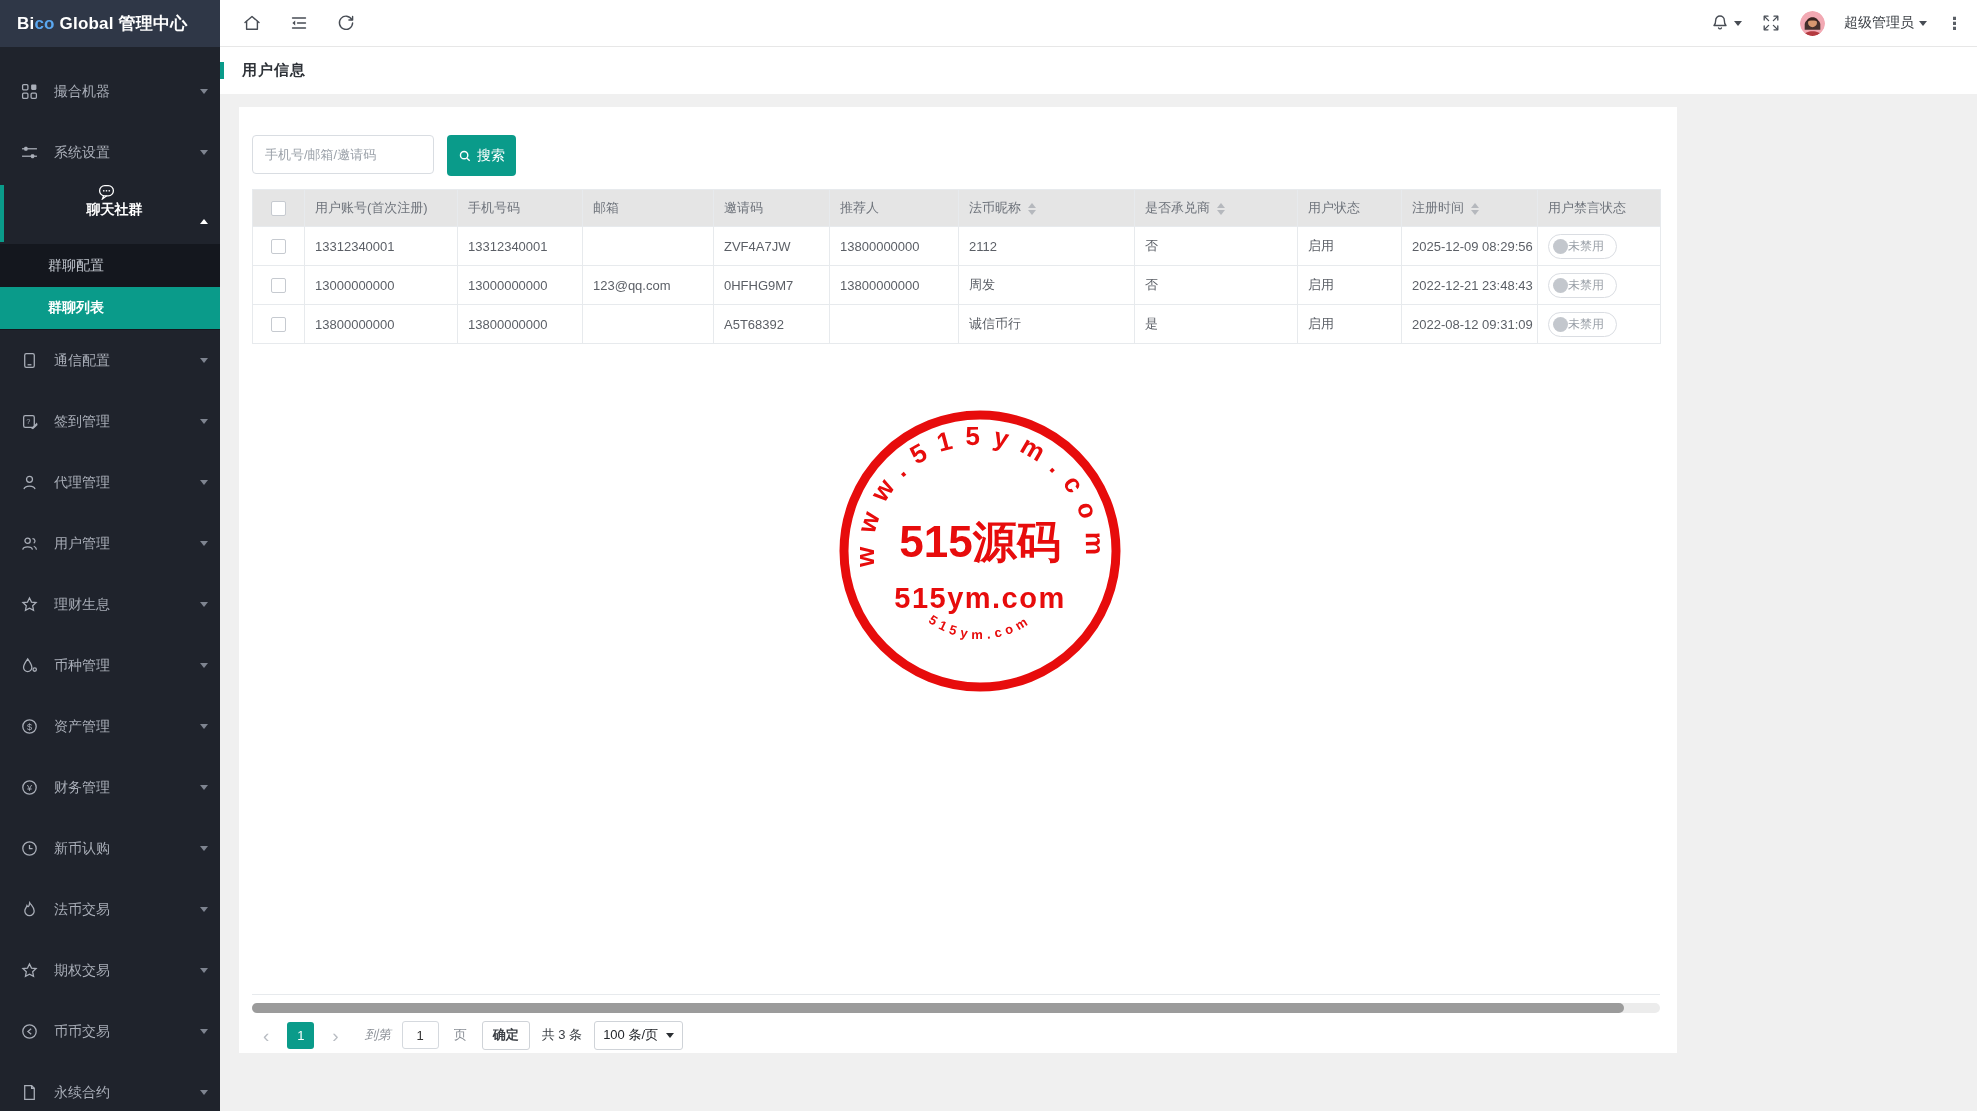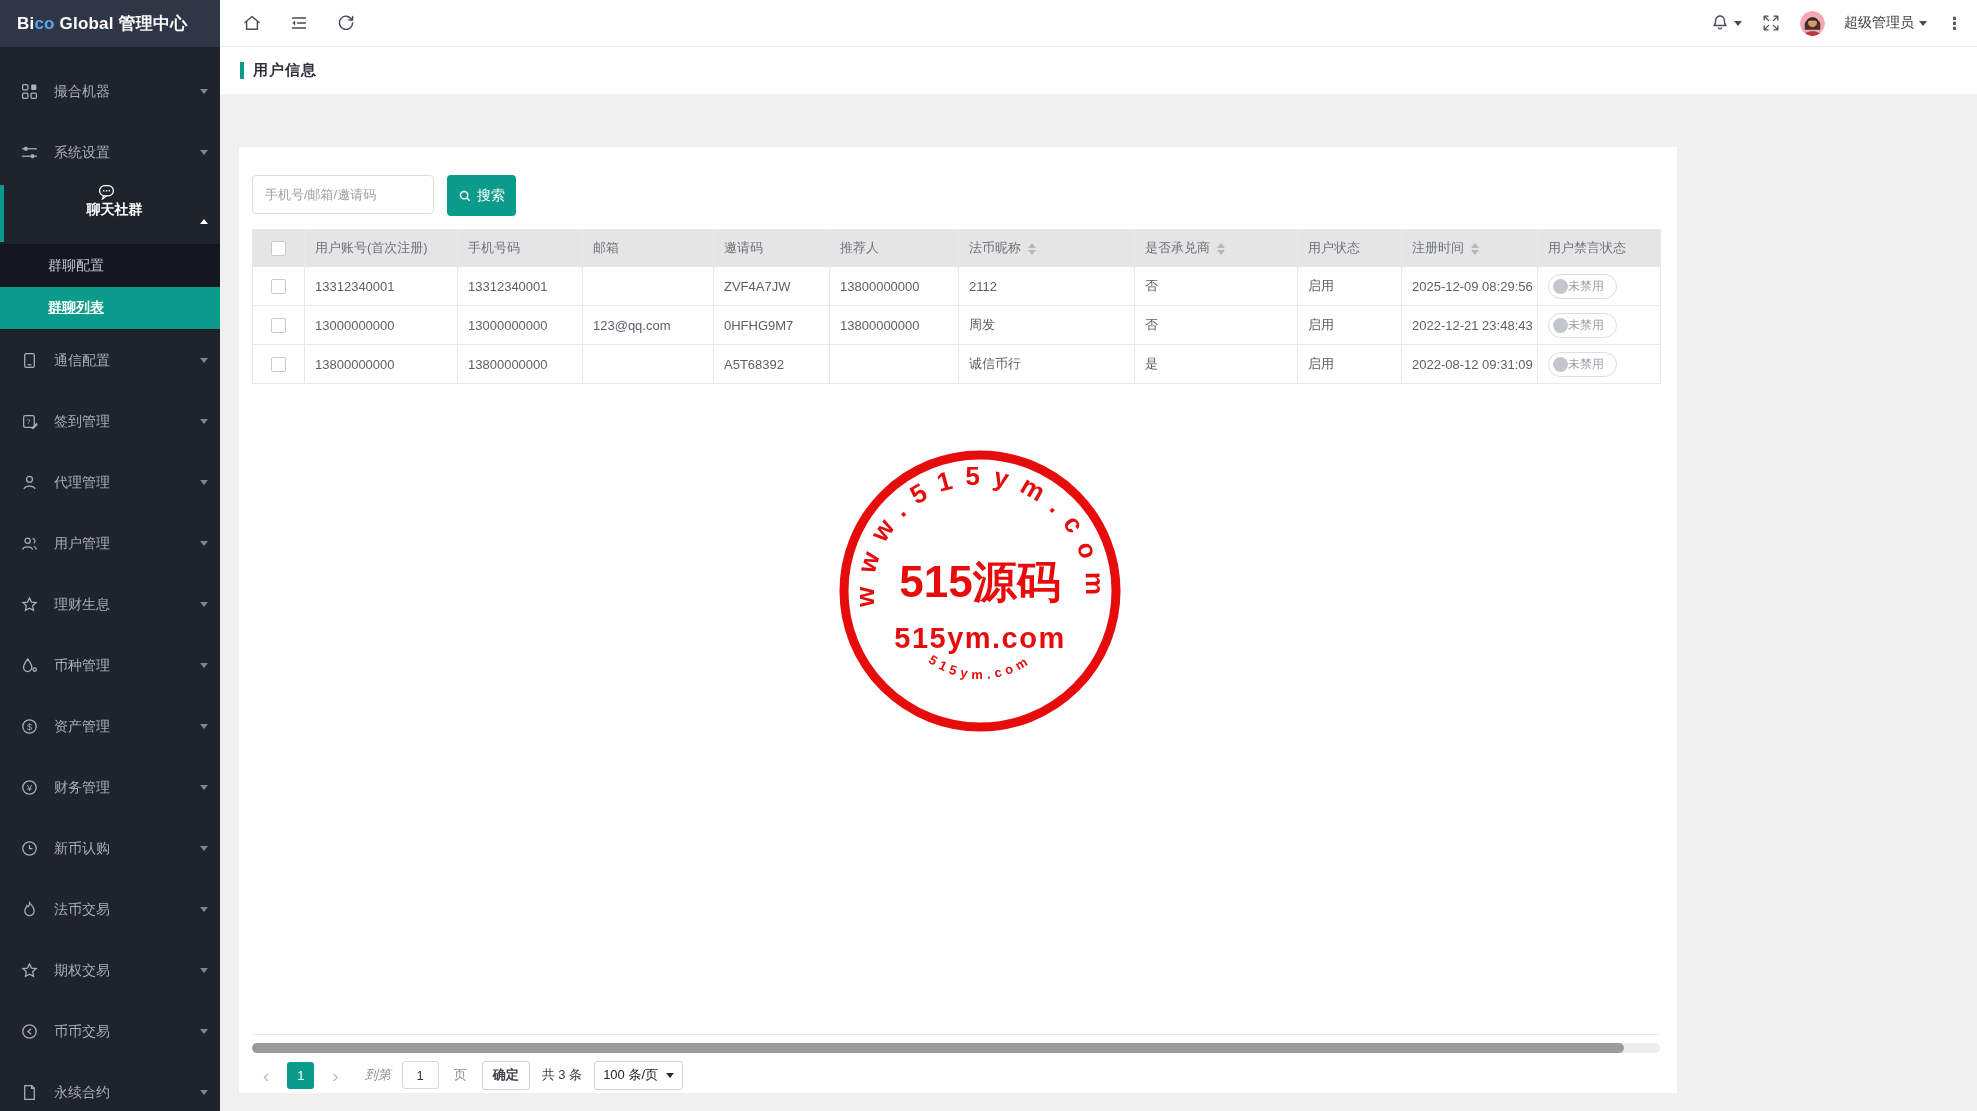--- a/index.html
+++ b/index.html
@@ -19,43 +19,43 @@
   .nav-item .nicon svg { width:17px; height:17px; fill:none; stroke:currentColor; stroke-width:1.2; }
   .nav-item .ncaret { margin-left:auto; width:0; height:0;
     border-left:4.5px solid transparent; border-right:4.5px solid transparent;
     border-top:5px solid #7e8term490; border-top:5px solid #7e8490; }
   .nav-item.active { color:#fff; font-weight:bold;flex-direction:column; }
   .nav-item.active::before { content:""; position:absolute; left:0; top:2px; bottom:2px; width:4px; background:#0a9b8a; }
   .nav-item.active .ncaret { border-top:none; border-bottom:5px solid #fff; }
   .submenu { background:#14171e; padding:1px 0; }
   .sub-item { height:42px; display:flex; align-items:center; padding-left:48px;
     color:#bfc4cc; font-size:14px; cursor:pointer; }
-  .sub-item.active { background:#0a9b8a; color:#fff; font-weight:bold;text-decoration:underline; }
+  .sub-item.active { background:#0a9b8a; color:#fff; font-weight:bold; }
 
   
   .main { flex:1; display:flex; flex-direction:column; min-width:0; background:#f0f0f0; }
   .topbar { height:47px; background:#fff; border-bottom:1px solid #e7e7e7;
     display:flex; align-items:center; padding:0 14px 0 22px; flex-shrink:0; }
   .tb-left { display:flex; align-items:center; gap:27px; }
   .tbicon { display:inline-flex; cursor:pointer; color:#474c54; }
   .tbicon svg { width:20px; height:20px; fill:none; stroke:currentColor; stroke-width:1.4;
     stroke-linecap:round; stroke-linejoin:round; }
   .tb-right { margin-left:auto; display:flex; align-items:center; gap:19px; }
   .bell-wrap { display:flex; align-items:center; gap:4px; color:#474c54; cursor:pointer; }
   .tri-dn { width:0; height:0; border-left:4px solid transparent; border-right:4px solid transparent;
     border-top:5px solid #474c54; display:inline-block; }
   .avatar { width:25px; height:25px; border-radius:50%; overflow:hidden; display:inline-flex; cursor:pointer; }
   .user-wrap { display:flex; align-items:center; gap:5px; font-size:14px; color:#3c4046; cursor:pointer; }
   .dots { font-size:17px; color:#5a5f66; cursor:pointer; font-weight:bold; letter-spacing:0; }
 
-  .titlebar { height:47px; background:#fff; display:flex; align-items:center; padding-left:20px; flex-shrink:0; }
+  .titlebar { height:47px; background:#fff; display:flex; align-items:center; flex-shrink:0;gap:9px; }
   .accent-bar { width:4px; height:17px; background:#0a9b8a; margin-right:9px; }
   .page-title { font-size:15px; color:#2e3238; font-weight:bold; letter-spacing:1px; }
 
-  .content { flex:1; position:relative; padding:25px 0 0 19px;margin-top:28px; }
+  .content { flex:1; position:relative; padding:13px 0 0 19px; }
   .card { width:1438px; height:946px; background:#fff; position:relative; padding:28px 0 0 13px; }
 
   
   .search-row { display:flex; align-items:flex-start; margin-bottom:13px; }
   .search-input { width:182px; height:39px; border:1px solid #d9dde2; border-radius:4px;
     padding:0 12px; font-size:13px; color:#333; outline:none; font-family:inherit; }
   .search-input::placeholder { color:#9ba1a9; }
   .search-btn { margin-left:13px; width:69px; height:41px; background:#0a9b8a; color:#fff;
     border:none; border-radius:4px; font-size:14px; cursor:pointer; display:inline-flex;
     align-items:center; justify-content:center; gap:5px; font-family:inherit; }

